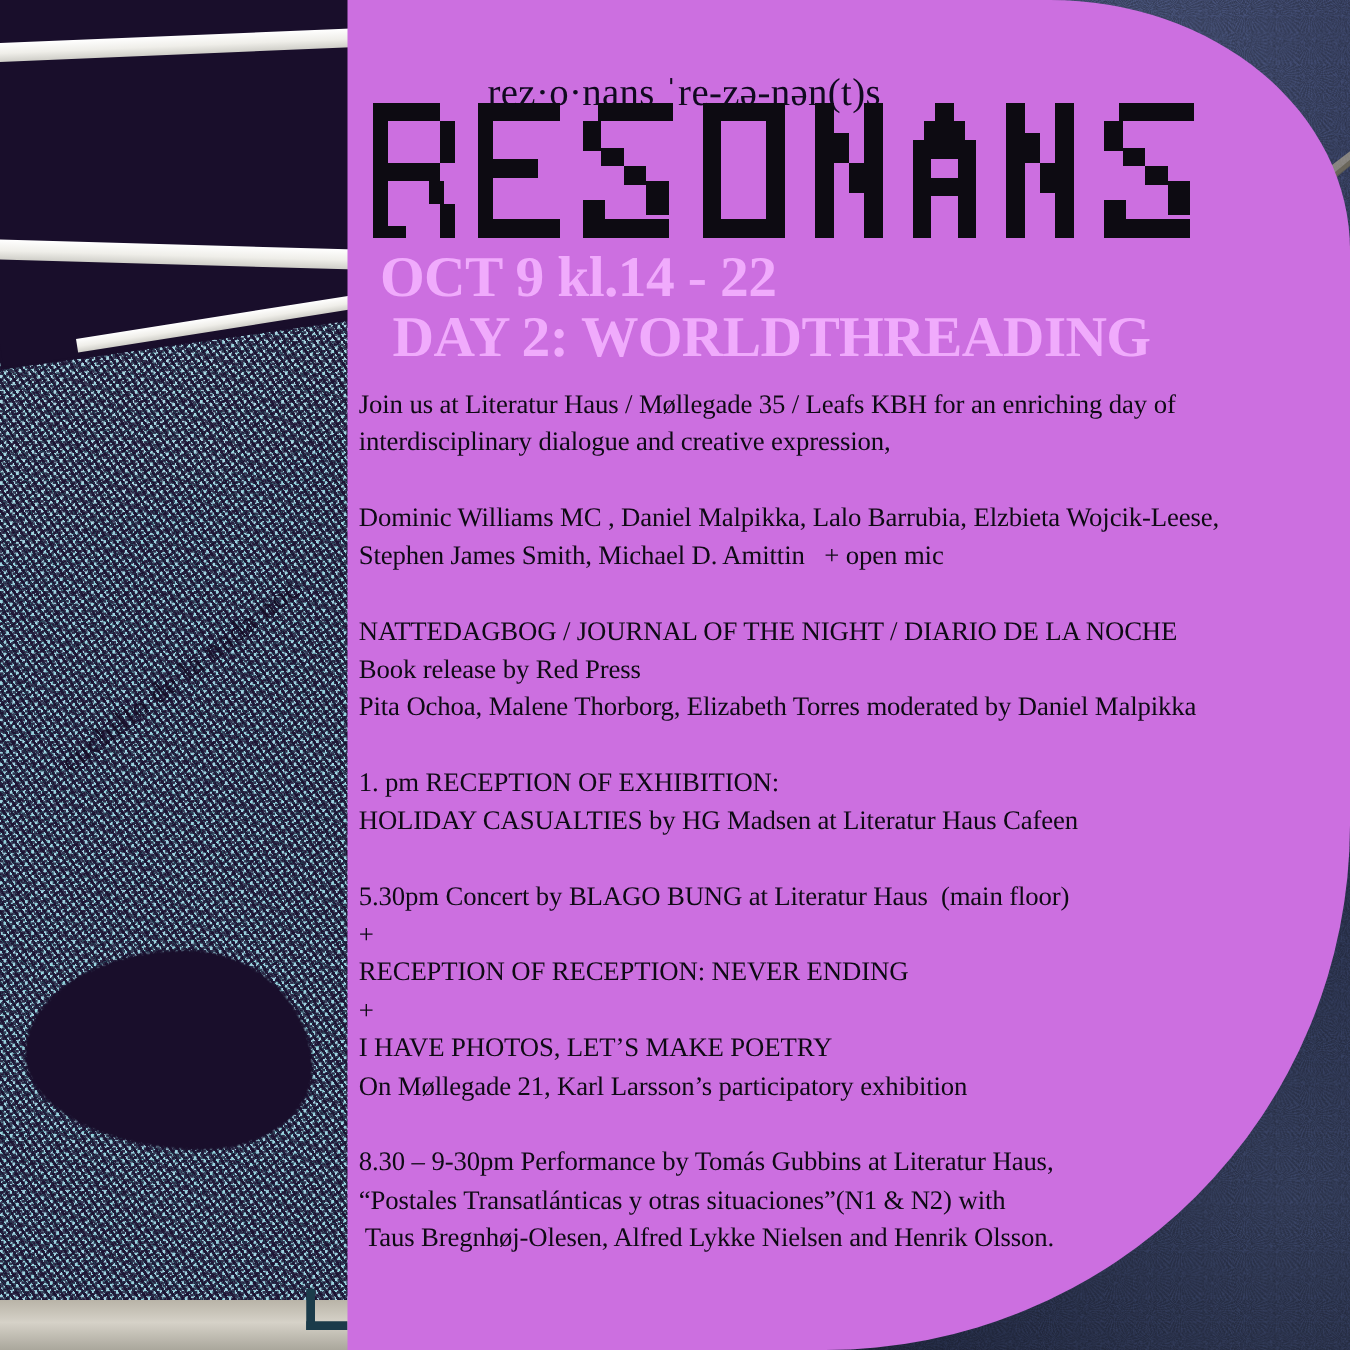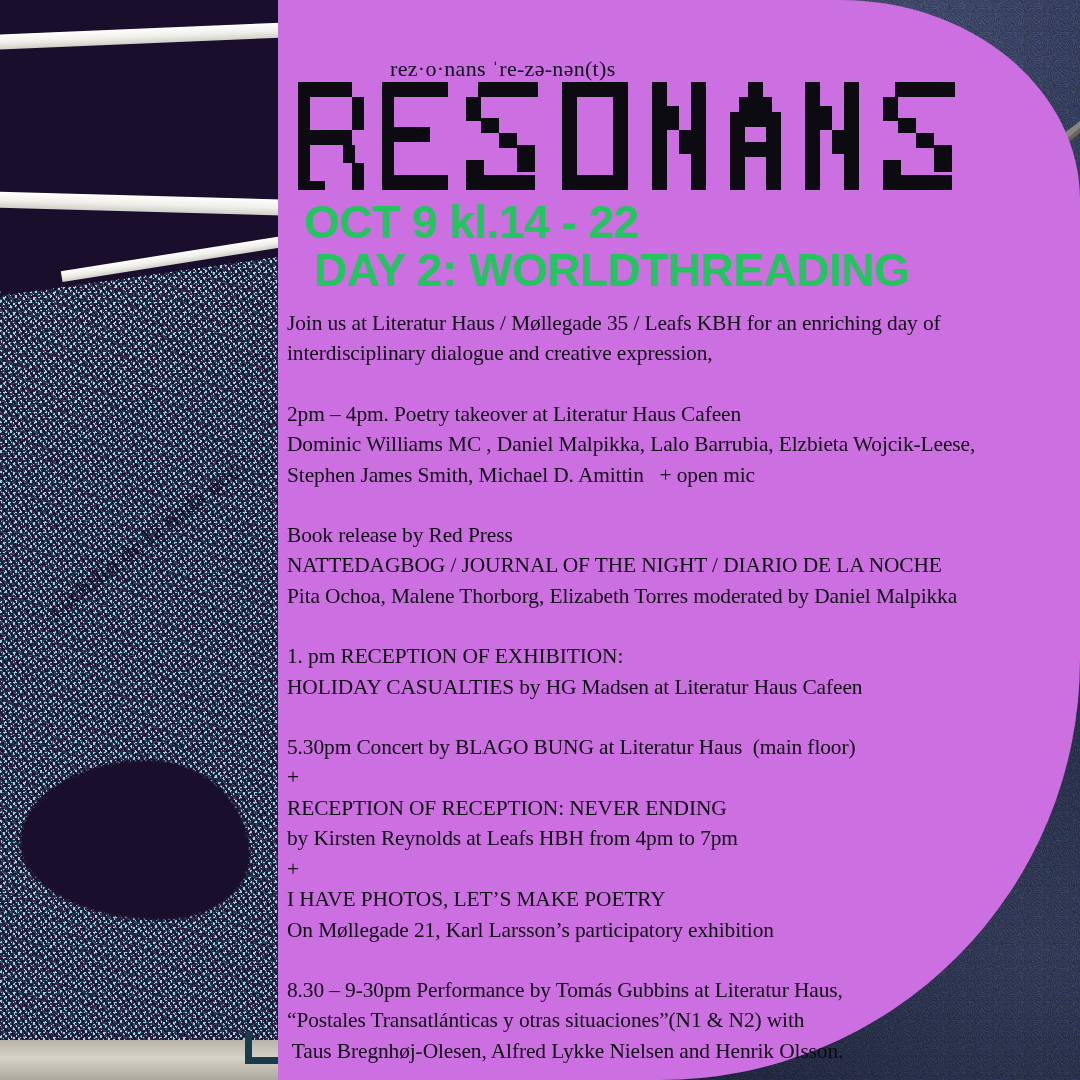--- a/index.html
+++ b/index.html
@@ -141,37 +141,37 @@
     border-top-right-radius: 240px 200px;
     border-bottom-right-radius: 420px 420px;
     overflow: hidden;
   }
 
   
   .phonetic {
     position: absolute;
     left: 390px; top: 56px;
     font-family: "Liberation Serif", serif;
-    font-size: 22px;
+    font-size: 31px;
     color: #100a1f;
     letter-spacing: 0.3px;
     white-space: nowrap;
   }
   .wordmark {
     position: absolute;
     left: 298px; top: 82px;
     width: 660px; height: 120px;
   }
   .wordmark svg { display: block; width: 100%; height: 100%; }
 
   .subtitle {
     position: absolute;
     left: 304px; top: 198px;
-    color: #22c55e;
-    font-family: Liberation Sans, sans-serif;
+    color: #f0abfc;
+    font-family: Liberation Serif, serif;
     font-weight: 700;
     font-size: 46px;
     line-height: 1.05;
     letter-spacing: -0.5px;
   }
   .subtitle .line2 { padding-left: 10px; }
 
   
   .body-text {
     position: absolute;
@@ -291,38 +291,36 @@
   <div class="subtitle">
     <div class="line1">OCT 9 kl.14 - 22</div>
     <div class="line2">DAY 2: WORLDTHREADING</div>
   </div>
 
   <div class="body-text">
     <p>Join us at Literatur Haus / Møllegade 35 / Leafs KBH for an enriching day of</p>
     <p>interdisciplinary dialogue and creative expression,</p>
     <div class="blank"></div>
 
-    <p>2pm – 4pm. Poetry takeover at Literatur Haus Cafeen</p>
     <p>Dominic Williams MC , Daniel Malpikka, Lalo Barrubia, Elzbieta Wojcik-Leese,</p>
     <p class="tight">Stephen James Smith, Michael D. Amittin   + open mic</p>
     <div class="blank"></div>
 
+    <p>NATTEDAGBOG / JOURNAL OF THE NIGHT / DIARIO DE LA NOCHE</p>
     <p>Book release by Red Press</p>
-    <p>NATTEDAGBOG / JOURNAL OF THE NIGHT / DIARIO DE LA NOCHE</p>
     <p>Pita Ochoa, Malene Thorborg, Elizabeth Torres moderated by Daniel Malpikka</p>
     <div class="blank"></div>
 
     <p>1. pm RECEPTION OF EXHIBITION:</p>
     <p>HOLIDAY CASUALTIES by HG Madsen at Literatur Haus Cafeen</p>
     <div class="blank"></div>
 
     <p class="tight">5.30pm Concert by BLAGO BUNG at Literatur Haus  (main floor)</p>
     <p>+</p>
     <p>RECEPTION OF RECEPTION: NEVER ENDING</p>
-    <p>by Kirsten Reynolds at Leafs HBH from 4pm to 7pm</p>
     <p>+</p>
     <p>I HAVE PHOTOS, LET’S MAKE POETRY</p>
     <p>On Møllegade 21, Karl Larsson’s participatory exhibition</p>
     <div class="blank"></div>
 
     <p>8.30 – 9-30pm Performance by Tomás Gubbins at Literatur Haus,</p>
     <p>“Postales Transatlánticas y otras situaciones”(N1 &amp; N2) with</p>
     <p class="tight"> Taus Bregnhøj-Olesen, Alfred Lykke Nielsen and Henrik Olsson.</p>
   </div>
 

